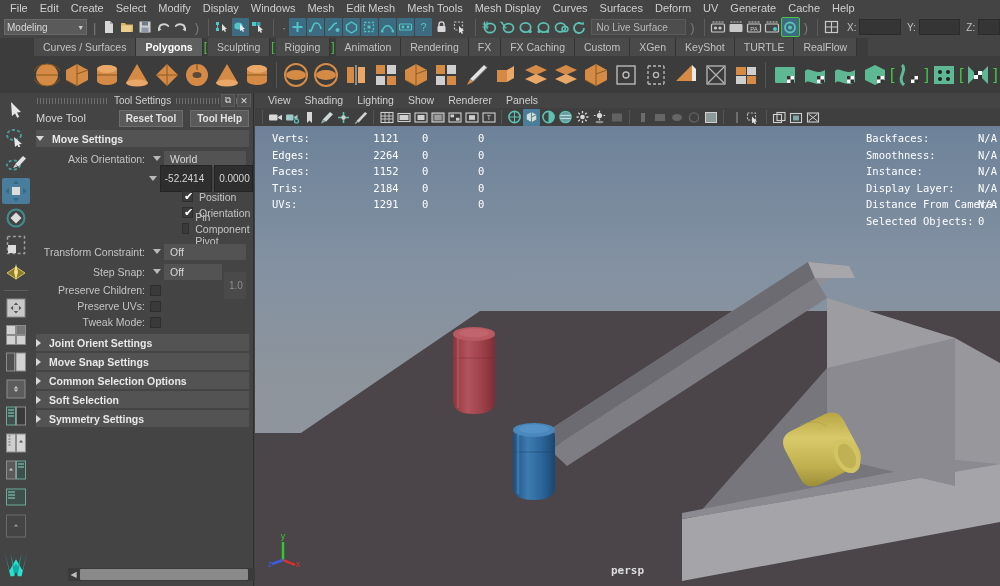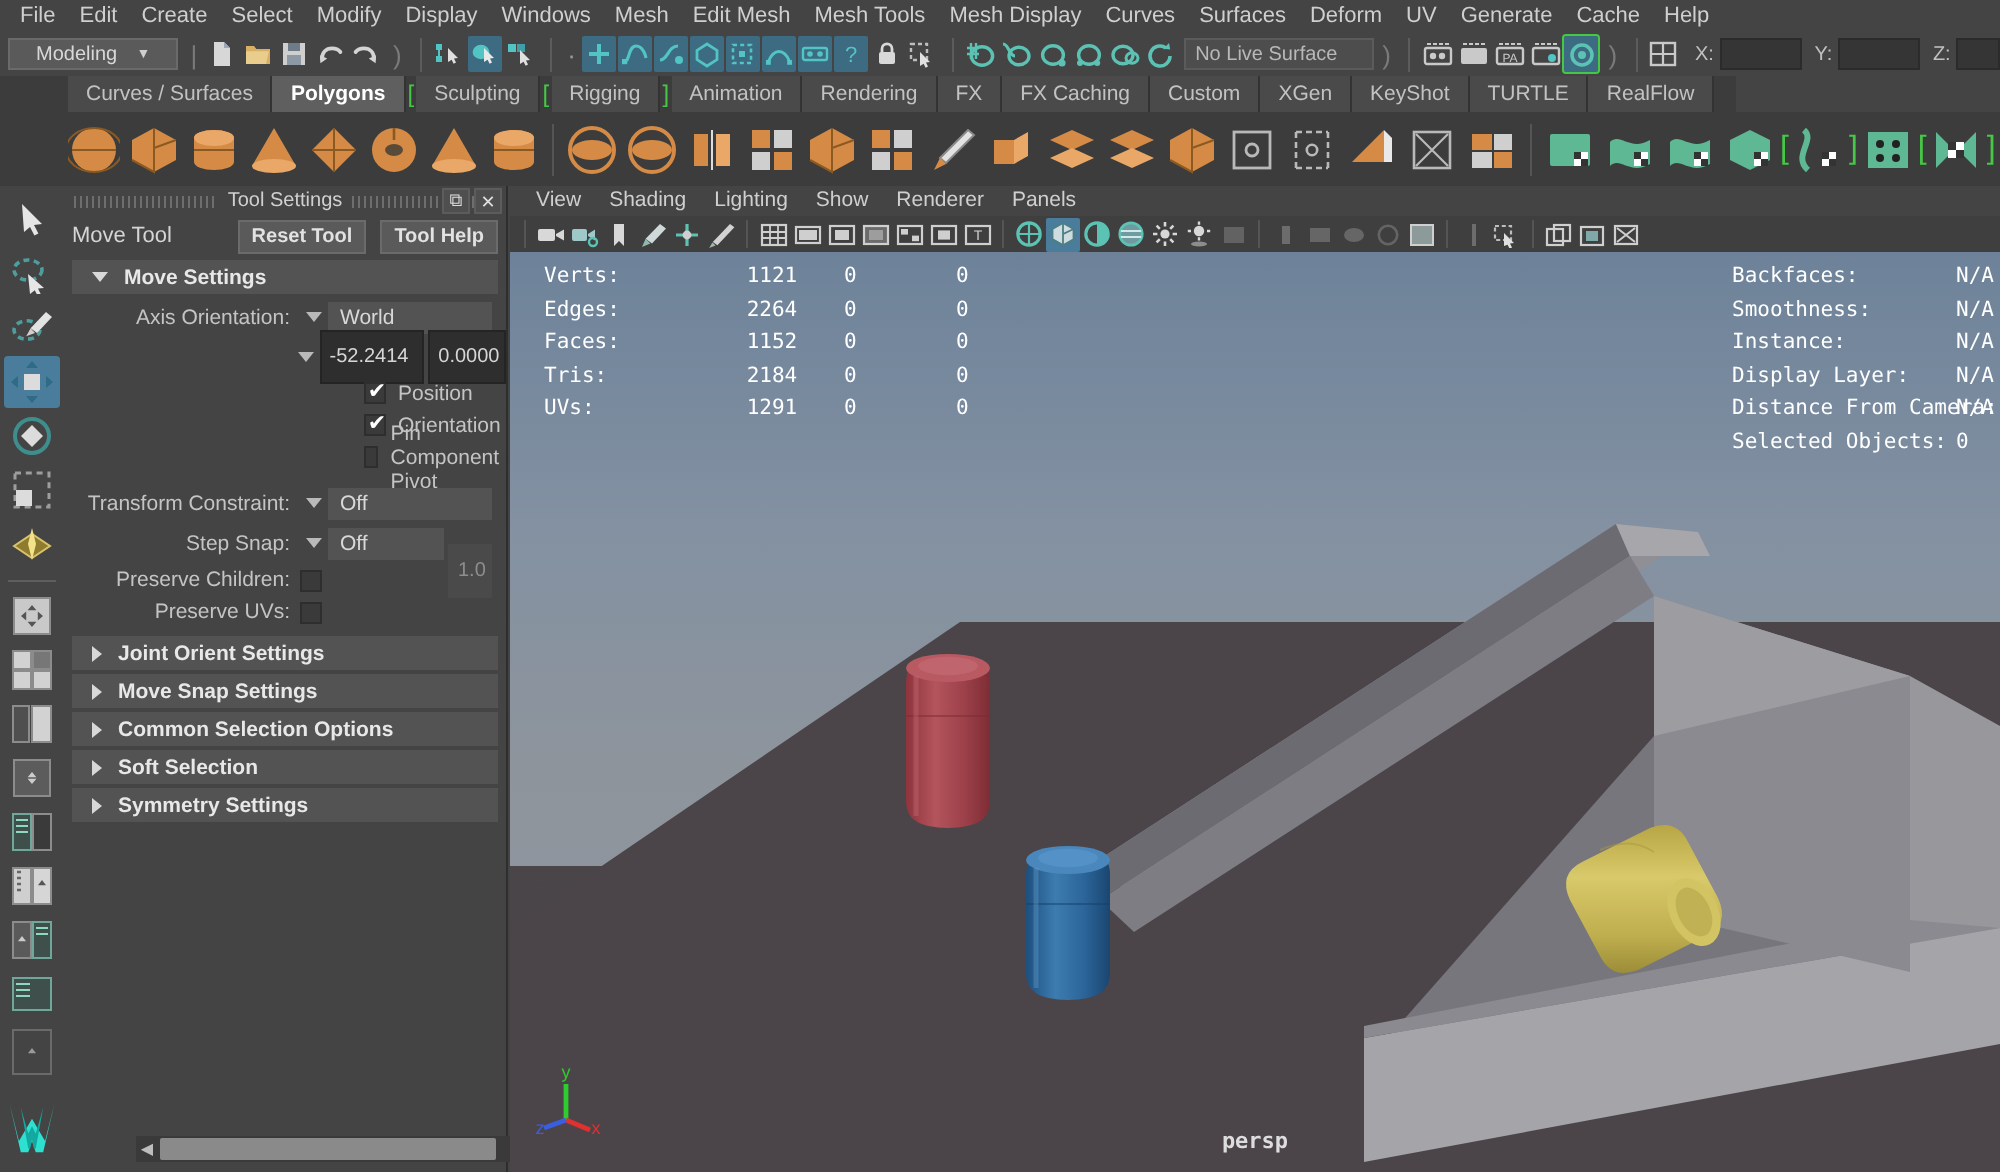--- a/index.html
+++ b/index.html
@@ -22,21 +22,21 @@
   }
 
   
   .statusline{
     position:absolute; left:0; top:16px; width:1000px; height:22px;
     background:#444444; display:flex; align-items:center; padding-left:4px;
   }
   .menuset{
     width:92px; height:16px; background:#5a5a5a; border:1px solid #6a6a6a;
     display:flex; align-items:center; justify-content:space-between;
-    padding:0 13px; font-size:10px; color:#d8d8d8; margin-right:2px;
+    padding:0 2px; font-size:10px; color:#d8d8d8; margin-right:2px;
   }
   .menuset .caret{ font-size:7px; color:#cfcfcf; }
   .sepbar{ width:1px; height:17px; background:#5c5c5c; margin:0 5px; }
   .sepcurve{ color:#7a7a7a; font-size:13px; margin:0 4px; }
   .sbtn{
     width:19px; height:18px; margin-right:1px; position:relative;
     display:inline-flex; align-items:center; justify-content:center;
     border-radius:1px;
   }
   .sbtn.on{ background:#3d6b82; }
@@ -98,21 +98,21 @@
   .tp-winbtns{ position:absolute; right:2px; top:1px; display:flex; gap:2px;}
   .wbtn{ width:14px; height:13px; background:#4f4f4f; border:1px solid #5c5c5c; display:flex; align-items:center; justify-content:center; font-size:9px; color:#ddd;}
   .tp-subtitle{ height:20px; display:flex; align-items:center; padding:0 4px; gap:4px; }
   .tp-toolname{ font-size:11px; color:#d5d5d5; flex:1; }
   .pbtn{
     height:17px; background:#5a5a5a; border:1px solid #6b6b6b; color:#e2e2e2;
     font-size:10px; display:flex; align-items:center; justify-content:center; padding:0 6px; font-weight:bold;
   }
   .section{
     height:17px; background:#535353; margin:2px 4px 2px 4px; display:flex; align-items:center;
-    padding-left:10px; gap:8px; font-size:10.5px; color:#e8e8e8; font-weight:bold;
+    padding-left:0; gap:8px; font-size:10.5px; color:#e8e8e8; font-weight:bold;
   }
   .tri{ width:0;height:0; }
   .tri.down{ border-left:4px solid transparent; border-right:4px solid transparent; border-top:5px solid #d8d8d8; }
   .tri.right{ border-top:4px solid transparent; border-bottom:4px solid transparent; border-left:5px solid #d8d8d8; }
   .row{ display:flex; align-items:center; height:19px; margin:1px 0; }
   .lbl{ width:118px; text-align:right; padding-right:5px; font-size:10.5px; color:#c4c4c4; }
   .omcaret{ width:14px; display:flex; justify-content:center; }
   .omcaret .tri{ border-left:4px solid transparent; border-right:4px solid transparent; border-top:5px solid #b9b9b9; }
   .optval{
     height:16px; background:#535353; border:none; color:#d8d8d8; font-size:10.5px;
@@ -853,20 +853,24 @@
       <div class="optval" style="width:58px">Off</div>
       <div class="numfield dim" style="width:22px;margin-left:2px">1.0</div>
     </div>
 
     <div class="cbright">
       <span class="lbl">Preserve Children:</span>
       <span class="mini-cb" style="margin-left:0"></span>
     </div>
     <div class="cbright">
       <span class="lbl">Preserve UVs:</span>
+      <span class="mini-cb" style="margin-left:0"></span>
+    </div>
+    <div class="cbright">
+      <span class="lbl">Tweak Mode:</span>
       <span class="mini-cb" style="margin-left:0"></span>
     </div>
 
     <div id="collapsed-sections" style="margin-top:4px">
         <div class="section">
           <span class="tri right"></span>
           <span>Joint Orient Settings</span>
         </div>
         <div class="section">
           <span class="tri right"></span>

